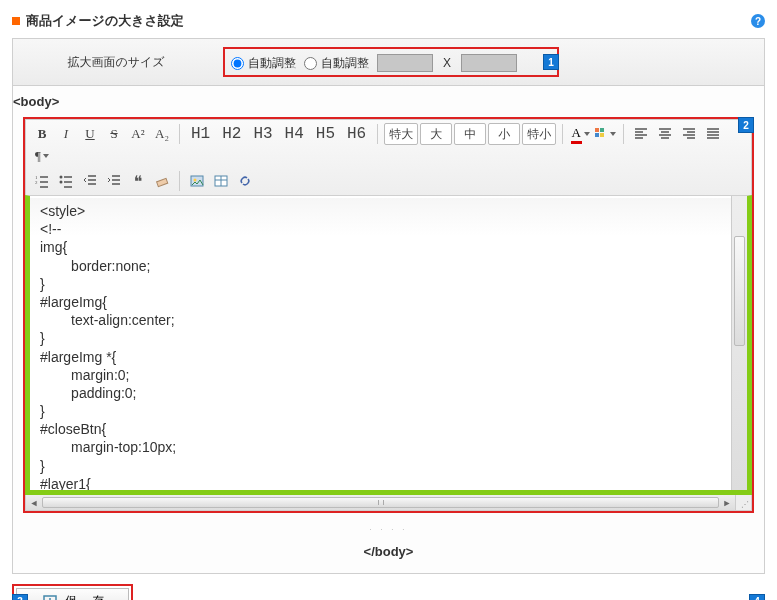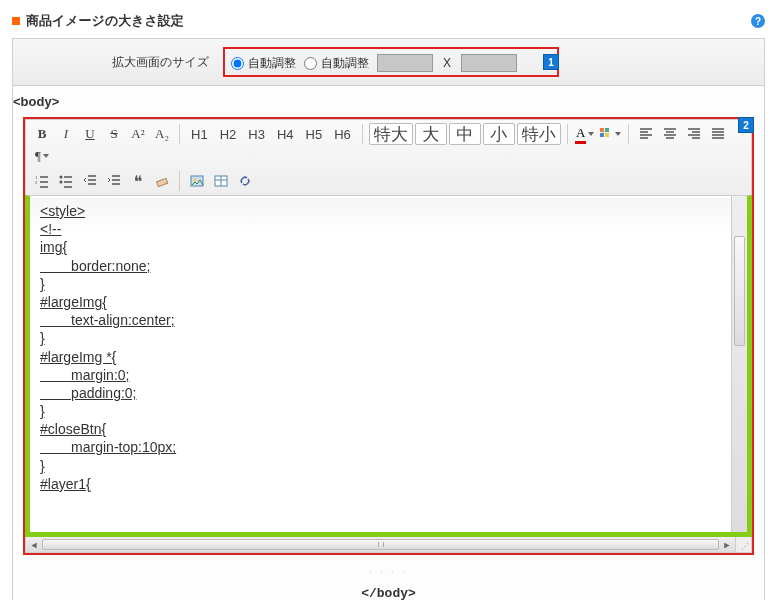--- a/index.html
+++ b/index.html
@@ -8,60 +8,60 @@
   .header { display: flex; justify-content: space-between; align-items: center; padding: 4px 0 8px 0; }
   .header-left { display: flex; align-items: center; gap: 6px; }
   .sq { width: 8px; height: 8px; background: #f60; display: inline-block; }
   .header-title { font-weight: bold; font-size: 13px; }
   .header-right { display: flex; align-items: center; gap: 4px; color: #333; }
   .help-icon { width: 14px; height: 14px; border-radius: 50%; background: #2a8de9; color: #fff; font-size: 10px; font-weight: bold; display: inline-flex; align-items: center; justify-content: center; }
 
   .panel { border: 1px solid #cfcfcf; background: #fdfdfd; padding: 0; }
 
   .size-row { display: flex; align-items: center; background: linear-gradient(#f7f7f7,#ececec); border-bottom: 1px solid #cfcfcf; padding: 8px 10px; position: relative; }
-  .size-label { width: 200px; text-align: right; padding-right: 14px; font-size: 12px; color: #333; }
+  .size-label { width: 200px; text-align: center; padding-right: 14px; font-size: 12px; color: #333; }
   .size-ctrls { display: flex; align-items: center; gap: 8px; border: 2px solid #d22; padding: 5px 40px 3px 6px; position: relative; }
   .radio { display: inline-flex; align-items: center; gap: 4px; font-size: 12px; }
   .radio input { margin: 0; }
   .num-in { width: 56px; height: 18px; background: #c7c7c7; border: 1px solid #999; }
   .xsep { padding: 0 2px; font-size: 12px; }
   .callout { position: absolute; right: -2px; top: 50%; transform: translateY(-50%); width: 16px; height: 16px; background: #1479d6; color: #fff; font-size: 10px; font-weight: bold; display: flex; align-items: center; justify-content: center; border: 1px solid #0a5aa6; }
 
   .body-tag { text-align: left; padding: 8px 0; font-weight: bold; font-family: Arial, sans-serif; font-size: 13px; }
 
   .editor-wrap { margin: 0 10px 10px 10px; border: 2px solid #d22; position: relative; }
   .editor-wrap .callout-tr { position: absolute; right: -2px; top: -2px; width: 16px; height: 16px; background: #1479d6; color: #fff; font-size: 10px; font-weight: bold; display: flex; align-items: center; justify-content: center; border: 1px solid #0a5aa6; }
 
   .toolbar { background: linear-gradient(#fafafa,#eee); border: 1px solid #cfcfcf; border-bottom: none; padding: 3px 4px 0 4px; }
   .tb-row { display: flex; align-items: center; flex-wrap: wrap; gap: 0; padding-bottom: 3px; }
   .tb-sep { width: 1px; height: 20px; background: #ccc; margin: 0 5px; }
   .tb-btn { min-width: 22px; height: 22px; display: inline-flex; align-items: center; justify-content: center; border: 1px solid transparent; border-radius: 2px; margin: 0 1px; cursor: pointer; font-family: "Times New Roman", serif; font-size: 13px; color: #444; }
-  .tb-btn.txt { font-family: Liberation Sans, sans-serif; font-size: 13px; padding: 0 4px; }
-  .tb-btn.box { border: 1px solid #bbb; background: #fff; font-size: 17px; min-width: 32px; padding: 0 4px; font-family: "Hiragino Kaku Gothic Pro","Meiryo",sans-serif; }
+  .tb-btn.txt { font-family: Liberation Mono, monospace; font-size: 16px; padding: 0 4px; }
+  .tb-btn.box { border: 1px solid #bbb; background: #fff; font-size: 12px; min-width: 32px; padding: 0 4px; font-family: "Hiragino Kaku Gothic Pro","Meiryo",sans-serif; }
   .dd-caret { display:inline-block; margin-left:2px; width:0; height:0; border-left:3px solid transparent; border-right:3px solid transparent; border-top:4px solid #666; vertical-align: middle;}
   .b { font-weight: bold; }
   .i { font-style: italic; }
   .u { text-decoration: underline; }
   .s { text-decoration: line-through; }
 
-  .editor-body-wrap { display: flex; border: 5px solid #84cc16; border-top: 1px solid #cfcfcf; height: 342px; text-decoration: underline; }
+  .editor-body-wrap { display: flex; border: 5px solid #84cc16; border-top: 1px solid #cfcfcf; height: 300px; }
   .editor-body { flex: 1; padding: 6px 10px; font-family: Arial, sans-serif; font-size: 14px; color: #333; line-height: 1.3; overflow: hidden; white-space: pre; background: linear-gradient(#fff 0, #fff 2px, #f6f6f6 2px, #fff 40px); }
   .vscroll { width: 16px; background: linear-gradient(#eee,#ddd); border-left: 1px solid #ccc; position: relative; }
   .vscroll .thumb { position: absolute; left: 2px; right: 2px; top: 40px; height: 110px; background: linear-gradient(#f8f8f8,#dcdcdc); border: 1px solid #bbb; border-radius: 2px; }
   .hscroll-row { display: flex; border: 1px solid #cfcfcf; border-top: none; height: 16px; }
   .hscroll { flex: 1; background: linear-gradient(#eee,#ddd); position: relative; }
   .hscroll .arrow { position: absolute; top: 0; bottom: 0; width: 16px; display:flex; align-items:center; justify-content:center; font-size:9px; color:#666;}
   .hscroll .arrow.l { left: 0; }
   .hscroll .arrow.r { right: 0; }
   .hscroll .track { position:absolute; left:16px; right:16px; top:2px; bottom:2px; background: linear-gradient(#f8f8f8,#dcdcdc); border:1px solid #bbb; border-radius:2px;}
   .hscroll .tick { position:absolute; left:50%; top:2px; bottom:2px; width:6px; transform:translateX(-50%); border-left:1px solid #aaa; border-right:1px solid #aaa;}
   .resize-grip { width: 16px; background: #eee; border-left:1px solid #ccc; display:flex; align-items:flex-end; justify-content:flex-end; font-size:8px; color:#888; padding:0 2px 1px 0;}
 
   .dots { text-align: center; font-size: 8px; color: #bbb; letter-spacing: 3px; padding: 2px 0; }
-  .body-close { text-align: center; padding: 8px 0 14px 0; font-weight: bold; font-family: Liberation Mono, monospace; font-size: 13px; }
+  .body-close { text-align: center; padding: 8px 0 14px 0; font-weight: bold; font-family: Liberation Sans, sans-serif; font-size: 13px; }
 
   .footer { display: flex; justify-content: space-between; align-items: center; padding: 10px 0 4px 0; }
   .btn-wrap { position: relative; border: 2px solid #d22; padding: 2px; }
   .btn-wrap .callout-l { position:absolute; left:-2px; top:50%; transform:translateY(-50%); width:16px; height:16px; background:#1479d6; color:#fff; font-size:10px; font-weight:bold; display:flex; align-items:center; justify-content:center; border:1px solid #0a5aa6;}
   .btn-wrap .callout-r { position:absolute; right:-2px; top:50%; transform:translateY(-50%); width:16px; height:16px; background:#1479d6; color:#fff; font-size:10px; font-weight:bold; display:flex; align-items:center; justify-content:center; border:1px solid #0a5aa6;}
   .btn { display:inline-flex; align-items:center; gap:8px; padding: 4px 18px; background: linear-gradient(#fdfdfd,#e8e8e8); border:1px solid #bbb; cursor:pointer; font-size:12px; letter-spacing: 6px; }
   .btn .ico { width:14px; height:14px; display:inline-flex; align-items:center; justify-content:center; }
   .save-btn-wrap .btn { padding-left: 26px; }
   .save-btn-wrap .callout-l { left:-2px; }
 

